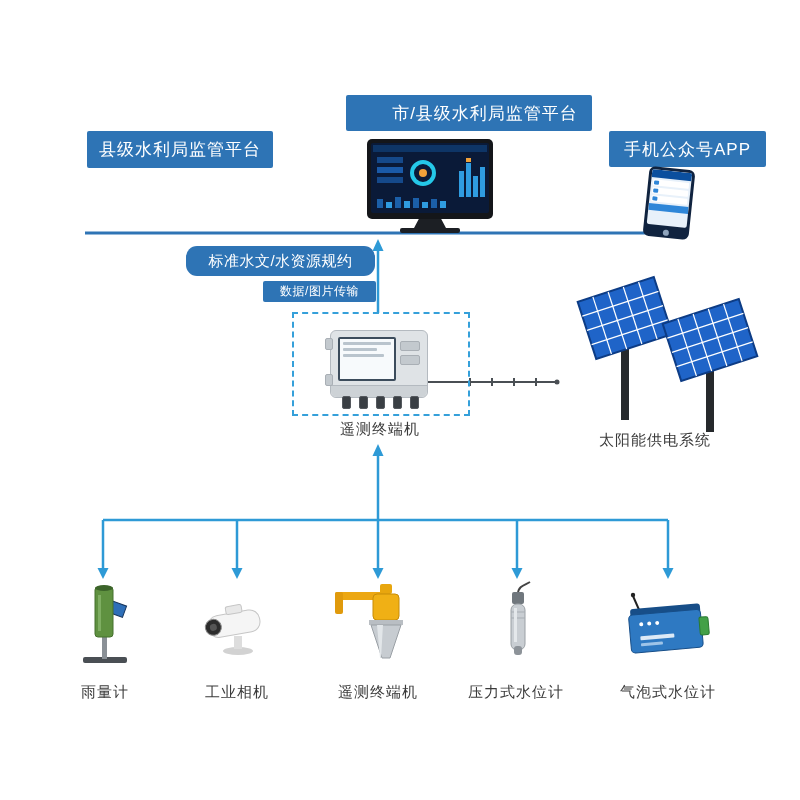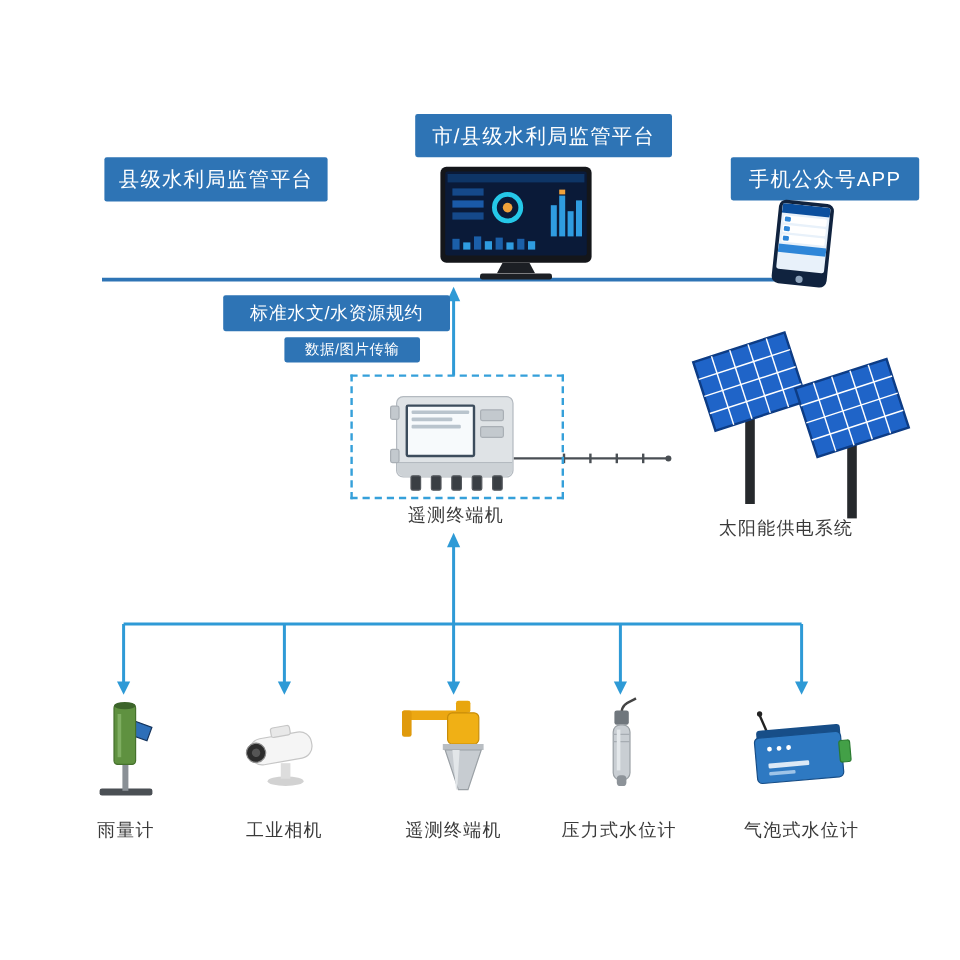--- a/index.html
+++ b/index.html
@@ -10,22 +10,22 @@
   svg.connectors{position:absolute;left:0;top:0;z-index:1;}
   .layer{position:absolute;left:0;top:0;width:800px;height:800px;z-index:2;pointer-events:none;}
   .layer > *{pointer-events:auto;}
 
   
   .label-box{
     position:absolute;background:#2e74b5;color:#ffffff;
     display:flex;align-items:center;justify-content:center;
     font-size:17px;letter-spacing:1px;border-radius:2px;
   }
-  .label-box.small{font-size:15px;letter-spacing:0.5px;}
-  .label-box.tiny{font-size:12px;letter-spacing:0.5px;}
+  .label-box.small{font-size:15px;letter-spacing:0.5px;border-radius:11px;}
+  .label-box.tiny{font-size:12px;letter-spacing:0.5px;margin-left:26px;}
 
   .caption{
     position:absolute;color:#3a3a3a;font-size:15px;letter-spacing:1px;
     text-align:center;
   }
 
   
   .monitor{position:absolute;left:367px;top:139px;width:126px;height:80px;
     background:#14161a;border-radius:5px;padding:0;box-sizing:border-box;}
   .monitor-screen{position:absolute;left:4px;top:4px;width:118px;height:70px;
@@ -107,21 +107,21 @@
       <line x1="492" y1="378" x2="492" y2="386" stroke="#4a4f54" stroke-width="2"></line>
       <line x1="514" y1="378" x2="514" y2="386" stroke="#4a4f54" stroke-width="2"></line>
       <line x1="536" y1="378" x2="536" y2="386" stroke="#4a4f54" stroke-width="2"></line>
       <circle cx="557" cy="382" r="2.5" fill="#4a4f54"></circle>
     </g>
   </svg>
 
   <div class="layer">
 
     <div class="label-box" style="left:87px;top:131px;width:186px;height:37px;">县级水利局监管平台</div>
-    <div class="label-box" style="left:346px;top:95px;width:214px;height:36px;">市/县级水利局监管平台</div>
+    <div class="label-box" style="left:346px;top:95px;width:214px;height:36px;padding-left:32px;">市/县级水利局监管平台</div>
     <div class="label-box" style="left:609px;top:111px;width:157px;height:36px;margin-top:20px;">手机公众号APP</div>
 
     <div class="monitor">
       <div class="monitor-screen">
         <svg width="118" height="70">
           <rect x="2" y="2" width="114" height="7" fill="#0e3566"></rect>
           <rect x="6" y="14" width="26" height="6" fill="#15498a"></rect>
           <rect x="6" y="24" width="26" height="6" fill="#1a5aa8"></rect>
           <rect x="6" y="34" width="26" height="6" fill="#15498a"></rect>
           <circle cx="52" cy="30" r="11" fill="none" stroke="#25c8e8" stroke-width="4"></circle>

